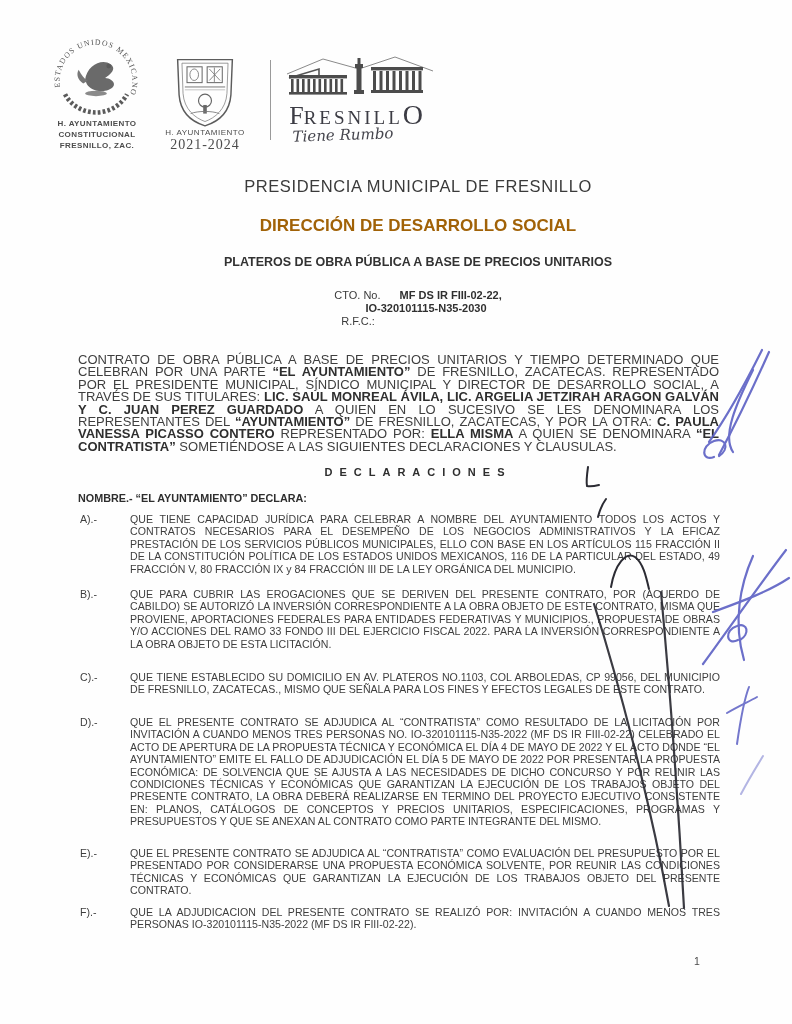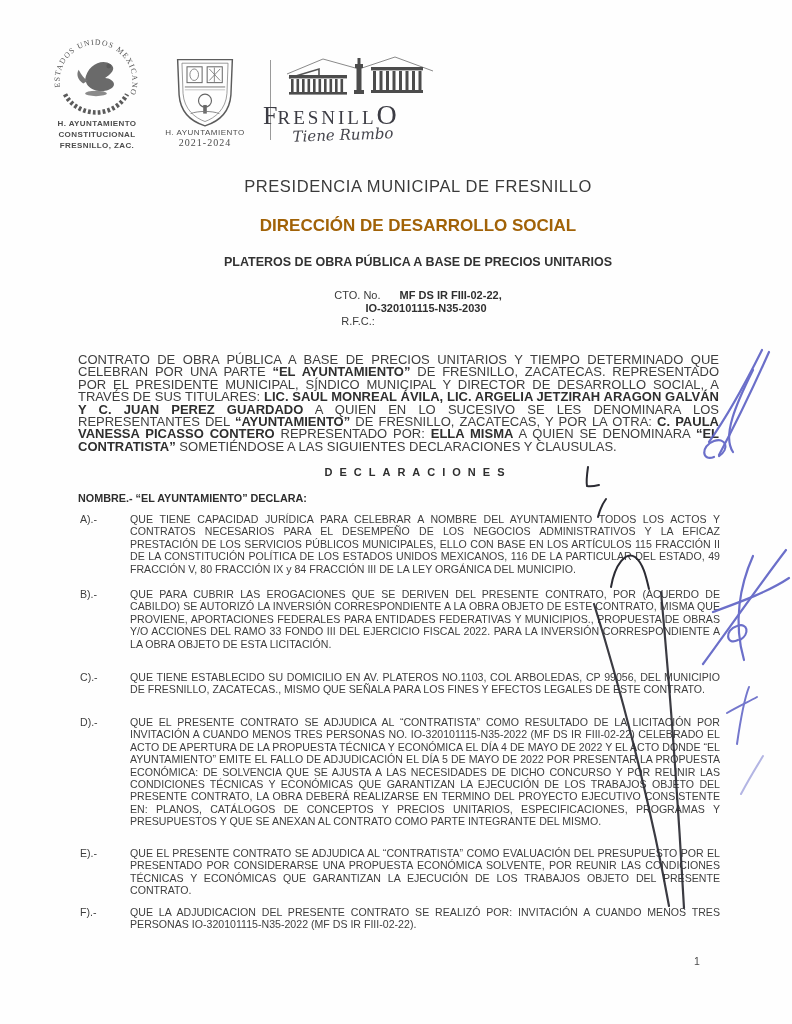--- a/index.html
+++ b/index.html
@@ -9,24 +9,24 @@
     font-family:"Liberation Sans",sans-serif;color:#3e3e3e;
   }
   
   .logo-block{position:absolute;}
   #seal-left{left:50px;top:36px;width:92px;height:82px;}
   #seal-caption{left:36px;top:118px;width:122px;text-align:center;
     font-size:8px;font-weight:bold;line-height:11px;color:#4c4c4c;letter-spacing:.4px;}
   #crest-center{left:170px;top:56px;width:70px;height:72px;}
   #crest-caption{left:148px;top:128px;width:114px;text-align:center;color:#4c4c4c;}
   #crest-caption .small{font-size:8px;letter-spacing:.5px;}
-  #crest-caption .year{font-family:"Liberation Serif",serif;font-size:10px;letter-spacing:1px;}
+  #crest-caption .year{font-family:"Liberation Serif",serif;font-size:14px;letter-spacing:1px;}
   #header-divider{position:absolute;left:270px;top:60px;width:1px;height:80px;background:#9a9a9a;}
   #brand-skyline{left:283px;top:54px;width:154px;height:48px;}
-  #brand-wordmark{left:263px;top:99px;width:160px;text-align:left;
+  #brand-wordmark{left:263px;top:99px;width:160px;text-align:right;
     font-family:"Liberation Serif",serif;color:#3c3c44;white-space:nowrap;}
   #brand-wordmark .cap-first{font-size:26px;}
   #brand-wordmark .cap-mid{font-size:19px;letter-spacing:3px;}
   #brand-wordmark .cap-last{font-size:28px;}
   #brand-tagline{left:263px;top:126px;width:160px;text-align:center;
     font-family:"DejaVu Serif",serif;font-style:italic;font-size:15px;color:#45454d;
     transform:rotate(-2deg);}
   
   .centered{position:absolute;left:0;width:792px;text-align:center;margin-left:22px;}
   #title-1{top:177px;font-size:16.5px;letter-spacing:.6px;color:#3a3a3a;}

